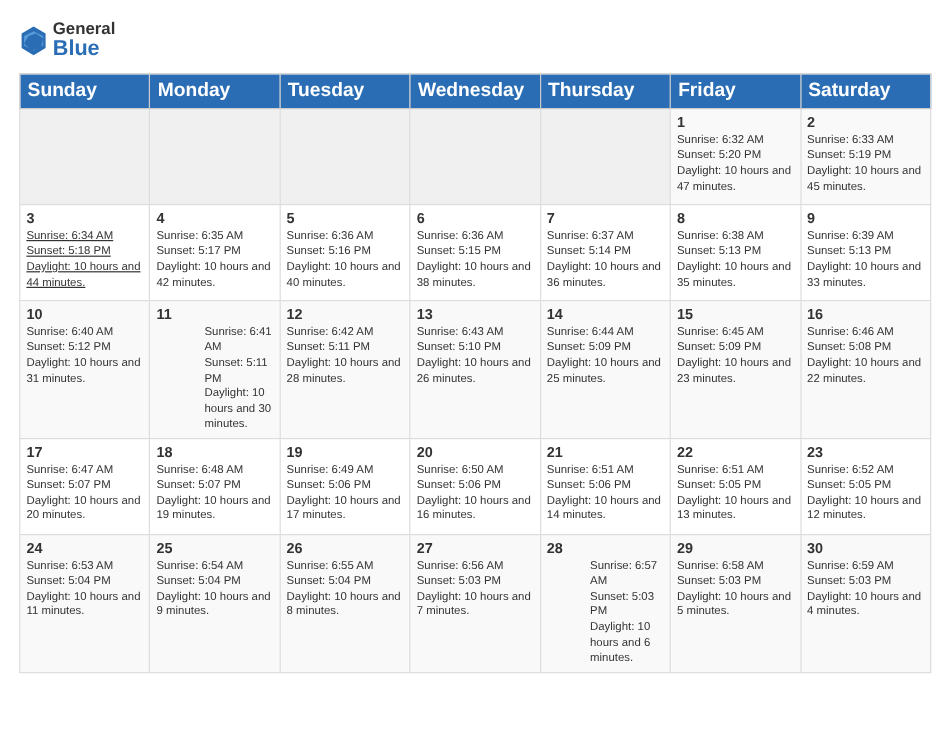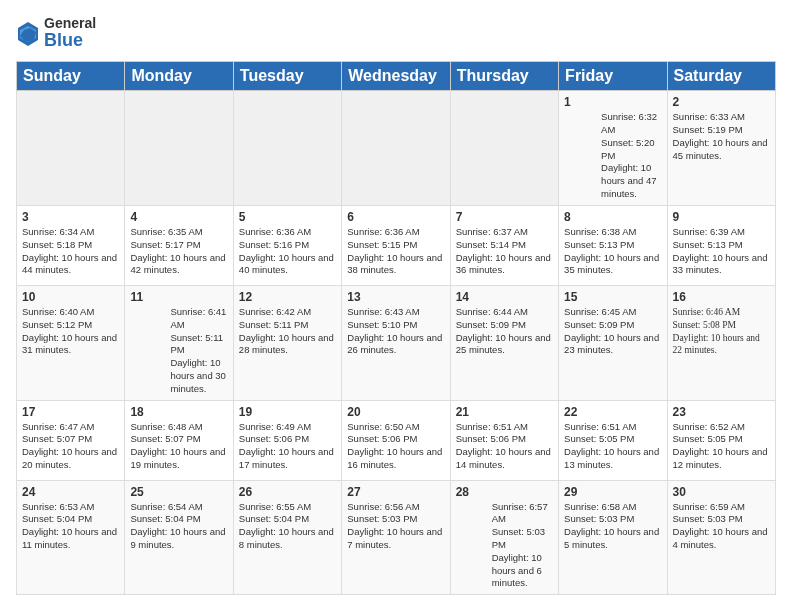--- a/index.html
+++ b/index.html
@@ -142,35 +142,35 @@
       </thead>
       <tbody id="calendar-body">
       <tr>
             <td class="empty"></td>
             <td class="empty"></td>
             <td class="empty"></td>
             <td class="empty"></td>
             <td class="empty"></td>
             <td>
               <span class="day-num">1</span>
-              <div class="day-info" style="white-space: pre-line; margin-left: 37px;">Sunrise: 6:32 AM
+              <div class="day-info" style="white-space: pre-line;">Sunrise: 6:32 AM
 Sunset: 5:20 PM
 Daylight: 10 hours and 47 minutes.</div>
             </td>
             <td>
               <span class="day-num">2</span>
               <div class="day-info" style="white-space: pre-line;">Sunrise: 6:33 AM
 Sunset: 5:19 PM
 Daylight: 10 hours and 45 minutes.</div>
             </td>
           </tr>
           <tr>
             <td>
               <span class="day-num">3</span>
-              <div class="day-info" style="white-space: pre-line;">Sunrise: 6:34 AM
+              <div class="day-info" style="white-space: pre-line; text-decoration: underline;">Sunrise: 6:34 AM
 Sunset: 5:18 PM
 Daylight: 10 hours and 44 minutes.</div>
             </td>
             <td>
               <span class="day-num">4</span>
               <div class="day-info" style="white-space: pre-line;">Sunrise: 6:35 AM
 Sunset: 5:17 PM
 Daylight: 10 hours and 42 minutes.</div>
             </td>
             <td>
@@ -236,21 +236,21 @@
 Daylight: 10 hours and 25 minutes.</div>
             </td>
             <td>
               <span class="day-num">15</span>
               <div class="day-info" style="white-space: pre-line;">Sunrise: 6:45 AM
 Sunset: 5:09 PM
 Daylight: 10 hours and 23 minutes.</div>
             </td>
             <td>
               <span class="day-num">16</span>
-              <div class="day-info" style="white-space: pre-line; font-family: Liberation Serif, serif;">Sunrise: 6:46 AM
+              <div class="day-info" style="white-space: pre-line;">Sunrise: 6:46 AM
 Sunset: 5:08 PM
 Daylight: 10 hours and 22 minutes.</div>
             </td>
           </tr>
           <tr>
             <td>
               <span class="day-num">17</span>
               <div class="day-info" style="white-space: pre-line;">Sunrise: 6:47 AM
 Sunset: 5:07 PM
 Daylight: 10 hours and 20 minutes.</div>

